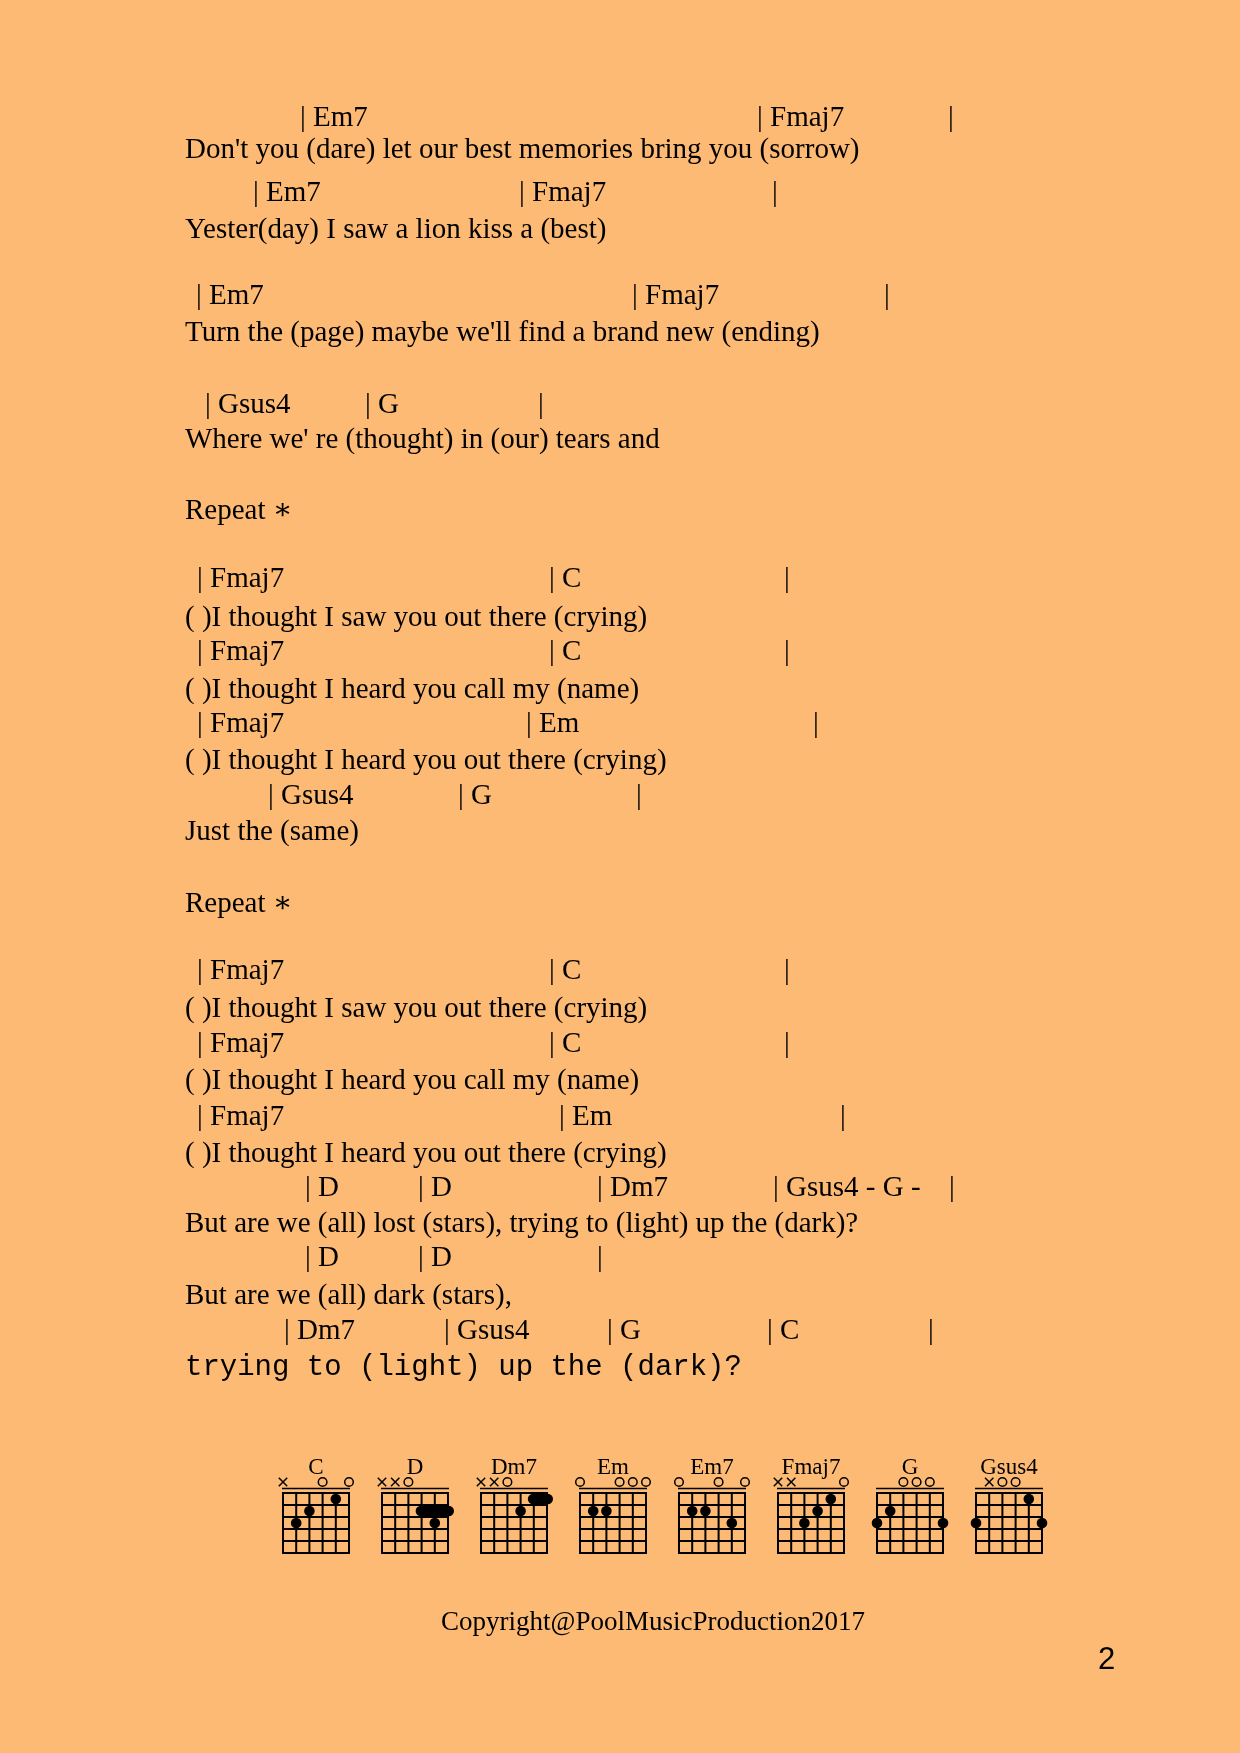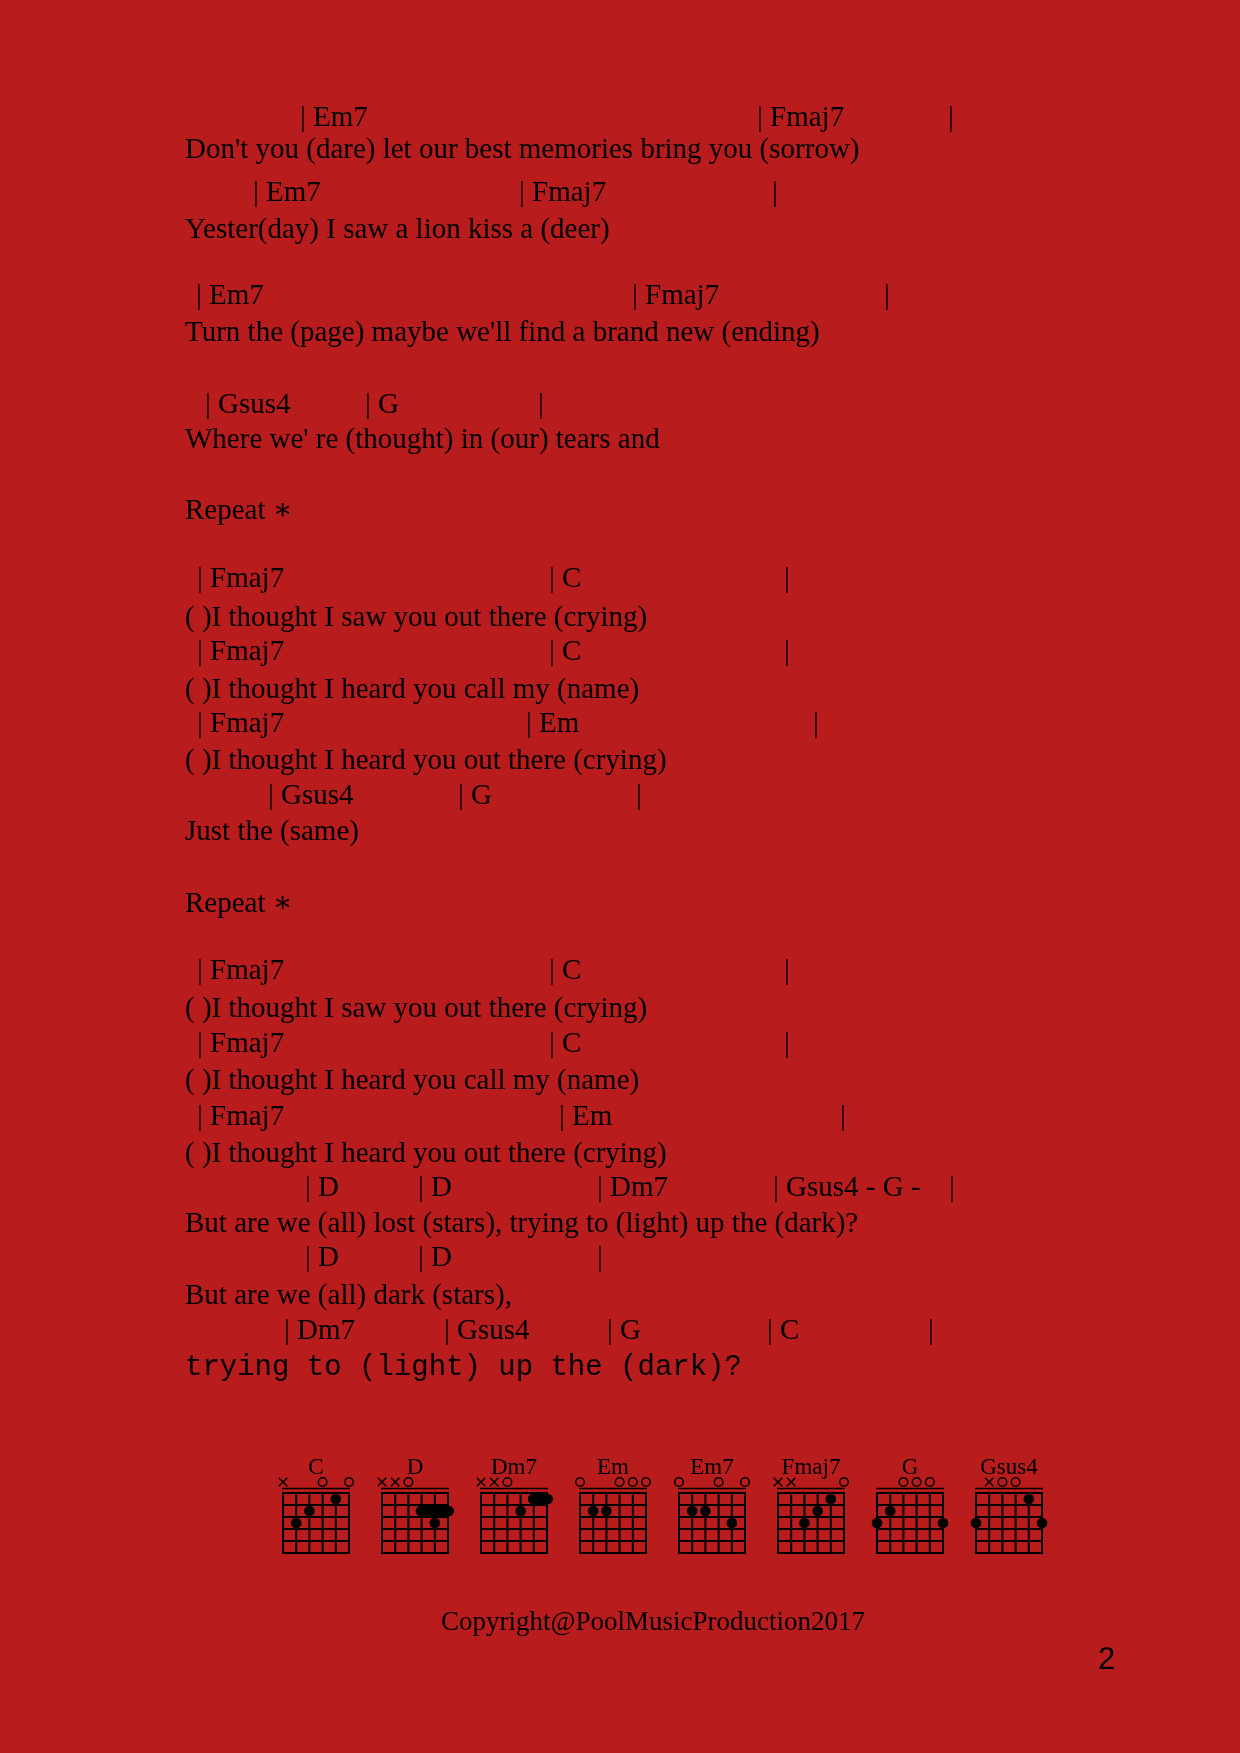--- a/index.html
+++ b/index.html
@@ -4,21 +4,21 @@
 <style>
   html, body {
     margin: 0;
     padding: 0;
     background: #ffffff;
   }
   .page {
     position: relative;
     width: 1240px;
     height: 1753px;
-    background: #b91c1c;
+    background: #fdba74;
     overflow: hidden;
     font-family: "Liberation Serif", "DejaVu Serif", serif;
     color: #000000;
   }
   .line {
     position: absolute;
     left: 0;
     width: 1240px;
     font-size: 29px;
     line-height: 33px;
@@ -57,21 +57,21 @@
   }
 </style>
 </head>
 <body>
 
 <div class="page">
   <div>
       <div class="line chords" style="top: 100px;"><span class="seg" style="left: 300px;">| Em7</span><span class="seg" style="left: 757px;">| Fmaj7</span><span class="seg" style="left: 948px;">|</span></div>
       <div class="line lyric" style="top: 132px; left: 185px;">Don't you (dare) let our best memories bring you (sorrow)</div>
       <div class="line chords" style="top: 175px;"><span class="seg" style="left: 253px;">| Em7</span><span class="seg" style="left: 519px;">| Fmaj7</span><span class="seg" style="left: 772px;">|</span></div>
-      <div class="line lyric" style="top: 212px; left: 185px;">Yester(day) I saw a lion kiss a (deer)</div>
+      <div class="line lyric" style="top: 212px; left: 185px;">Yester(day) I saw a lion kiss a (best)</div>
       <div class="line chords" style="top: 278px;"><span class="seg" style="left: 196px;">| Em7</span><span class="seg" style="left: 632px;">| Fmaj7</span><span class="seg" style="left: 884px;">|</span></div>
       <div class="line lyric" style="top: 315px; left: 185px;">Turn the (page) maybe we'll find a brand new (ending)</div>
       <div class="line chords" style="top: 387px;"><span class="seg" style="left: 205px;">| Gsus4</span><span class="seg" style="left: 365px;">| G</span><span class="seg" style="left: 538px;">|</span></div>
       <div class="line lyric" style="top: 422px; left: 185px;">Where we' re (thought) in (our) tears and</div>
       <div class="line repeat" style="top: 493px; left: 185px;">Repeat ∗</div>
       <div class="line chords" style="top: 561px;"><span class="seg" style="left: 197px;">| Fmaj7</span><span class="seg" style="left: 549px;">| C</span><span class="seg" style="left: 784px;">|</span></div>
       <div class="line lyric" style="top: 600px; left: 185px;">( )I thought I saw you out there (crying)</div>
       <div class="line chords" style="top: 634px;"><span class="seg" style="left: 197px;">| Fmaj7</span><span class="seg" style="left: 549px;">| C</span><span class="seg" style="left: 784px;">|</span></div>
       <div class="line lyric" style="top: 672px; left: 185px;">( )I thought I heard you call my (name)</div>
       <div class="line chords" style="top: 706px;"><span class="seg" style="left: 197px;">| Fmaj7</span><span class="seg" style="left: 526px;">| Em</span><span class="seg" style="left: 813px;">|</span></div>

